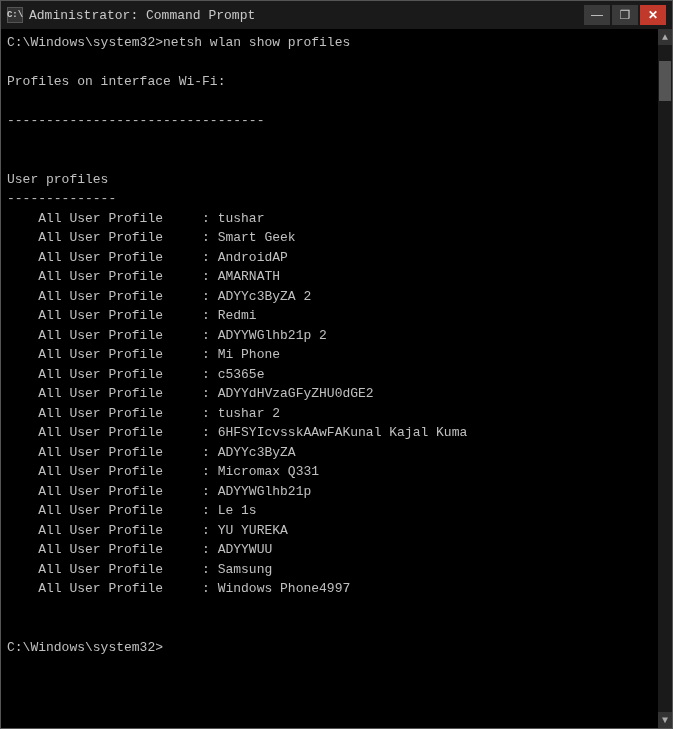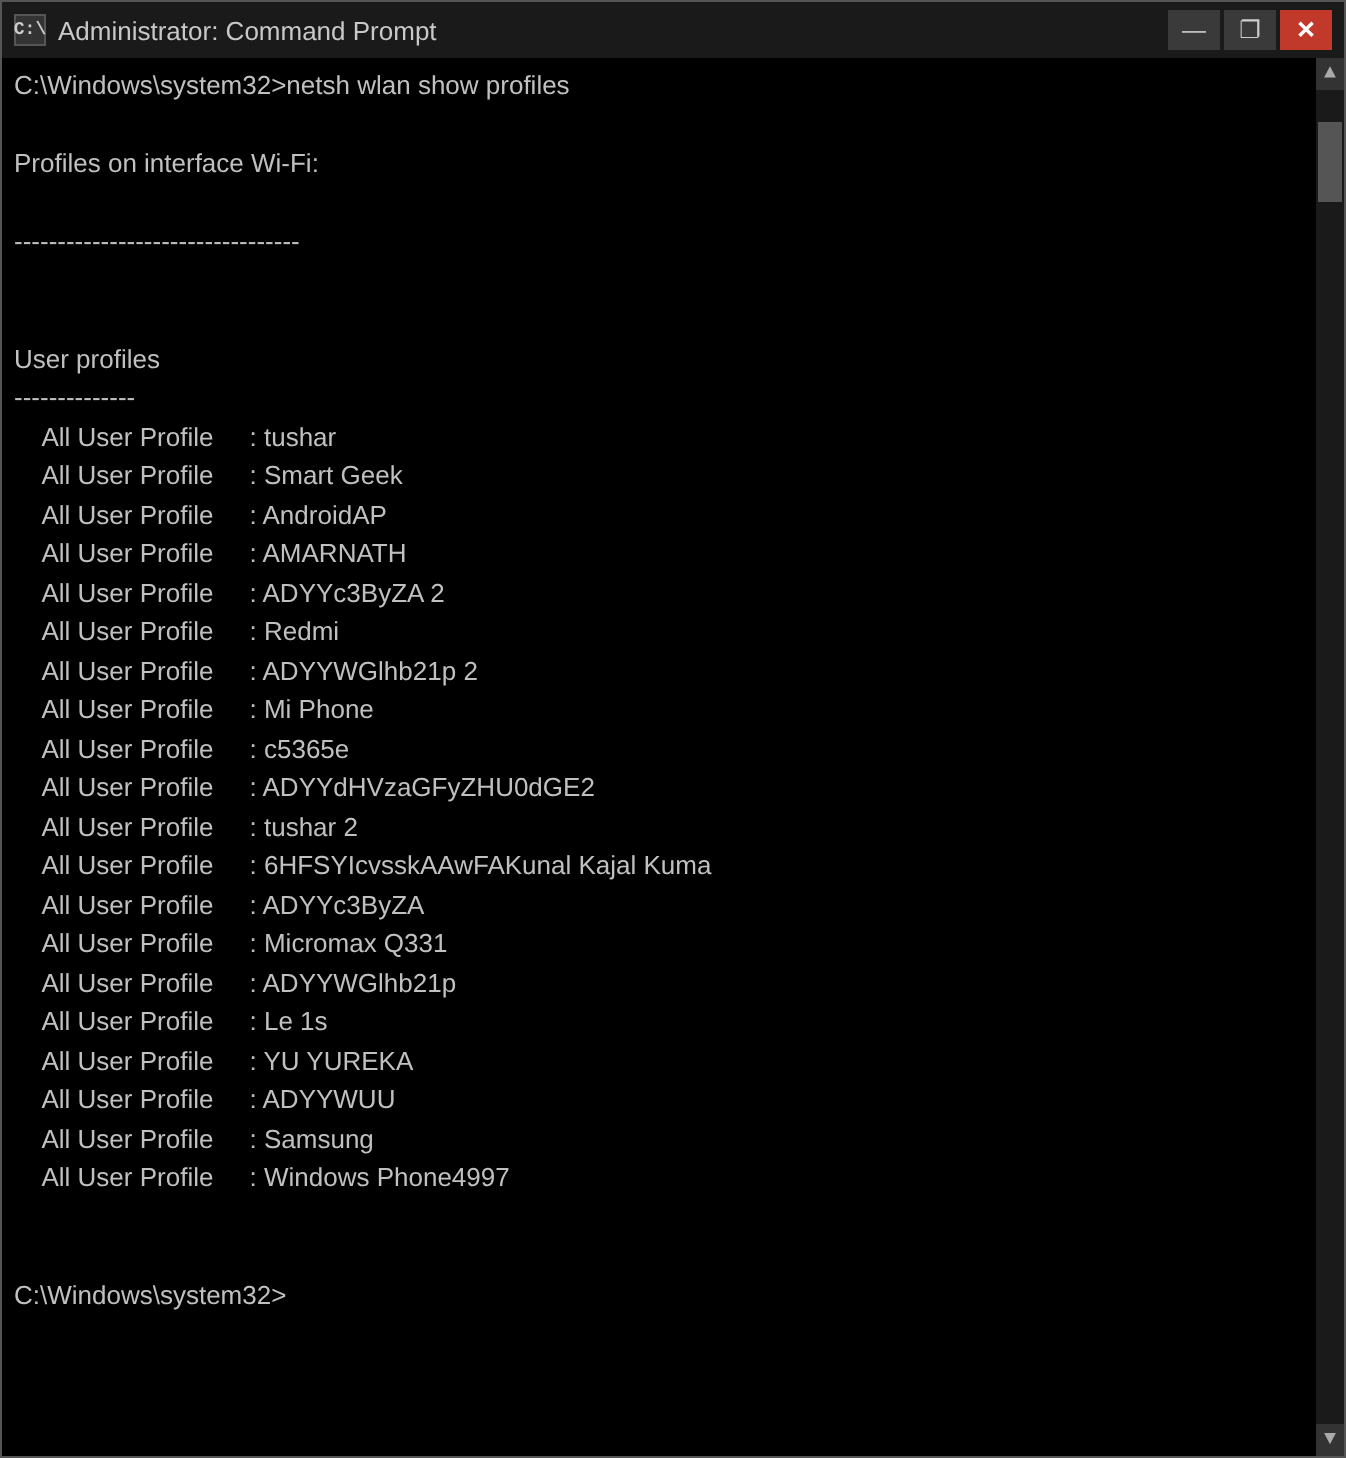--- a/index.html
+++ b/index.html
@@ -45,21 +45,21 @@
       display: flex;
       align-items: center;
       justify-content: center;
       font-size: 9px;
       color: #ccc;
       font-weight: bold;
     }
 
     .title-text {
       color: #c8c8c8;
-      font-family: Liberation Sans, sans-serif;
+      font-family: Liberation Mono, monospace;
       font-size: 13px;
     }
 
     .title-buttons {
       display: flex;
       gap: 2px;
     }
 
     .title-btn {
       width: 26px;
@@ -86,21 +86,21 @@
       flex: 1;
       overflow: hidden;
       display: flex;
       position: relative;
     }
 
     .console-content {
       flex: 1;
       padding: 4px 6px;
       overflow-y: auto;
-      font-family: Liberation Sans, sans-serif;
+      font-family: Liberation Mono, monospace;
       font-size: 13px;
       line-height: 1.5;
       white-space: pre;
     }
 
     .scrollbar {
       width: 14px;
       background: #1a1a1a;
       display: flex;
       flex-direction: column;

